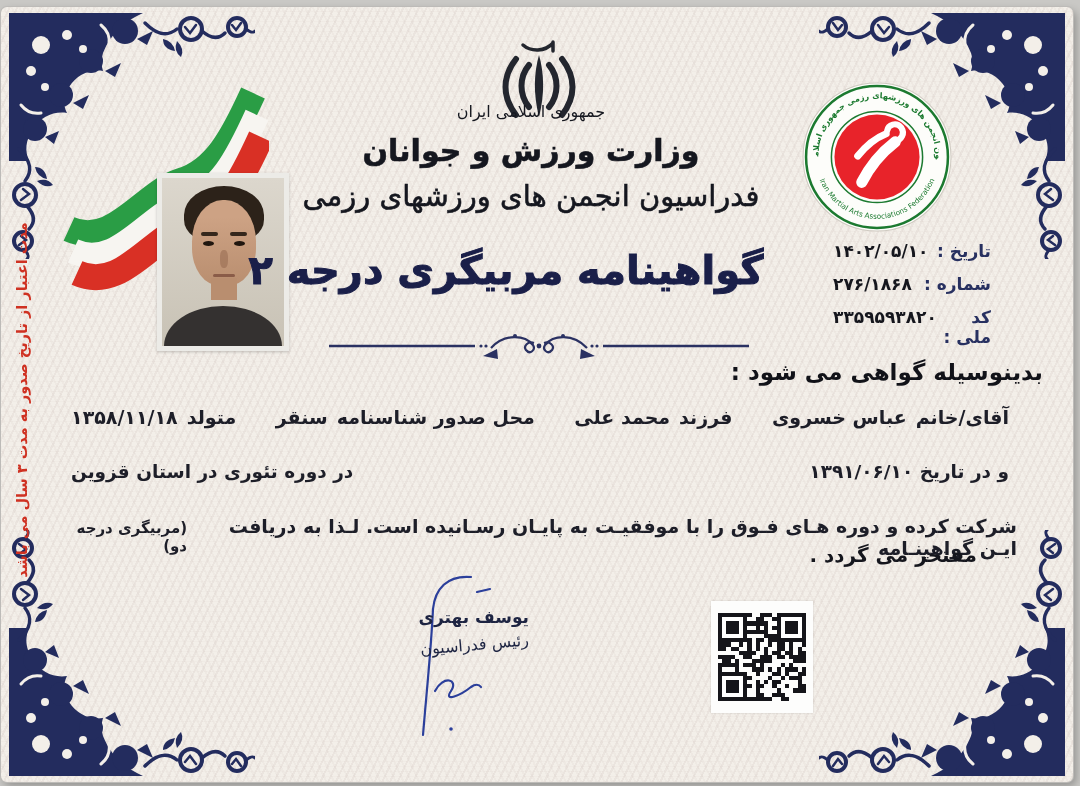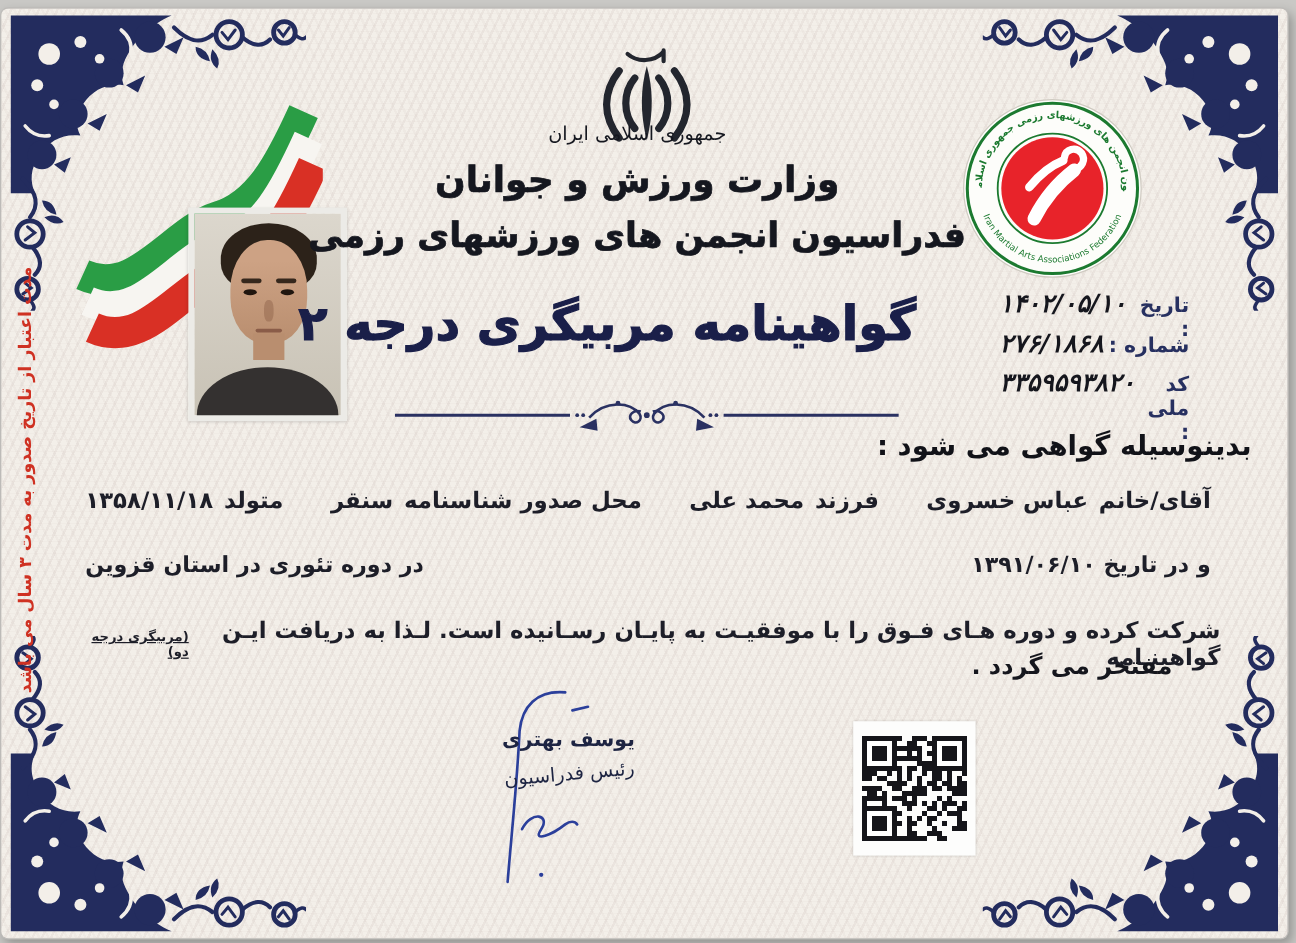--- a/index.html
+++ b/index.html
@@ -18,39 +18,39 @@
   .abs{position:absolute;}
   .corner{width:250px;height:250px;}
   .corner.tl{left:4px;top:2px;}
   .corner.tr{right:4px;top:2px;transform:scaleX(-1);}
   .corner.bl{left:4px;bottom:2px;transform:scaleY(-1);}
   .corner.br{right:4px;bottom:2px;transform:scale(-1,-1);}
 
   .hdr{left:180px;width:700px;text-align:center;color:#15171f;direction:rtl;}
   .hdr-country{top:95px;font-size:16px;font-weight:normal;}
   .hdr-ministry{top:126px;font-size:30px;font-weight:bold;-webkit-text-stroke:.6px #15171f;}
-  .hdr-federation{top:172px;font-size:29px;font-weight:bold;-webkit-text-stroke:.6px #15171f;}
+  .hdr-federation{top:172px;font-size:29px;font-weight:normal;-webkit-text-stroke:.6px #15171f;}
   .cert-title{left:145px;width:720px;top:240px;text-align:center;font-size:40px;font-weight:bold;
     color:#1a1f49;-webkit-text-stroke:1px #1a1f49;direction:rtl;letter-spacing:1px;}
 
   .meta{right:82px;top:234px;width:158px;direction:rtl;}
   .meta-row{display:flex;justify-content:space-between;align-items:baseline;height:33px;}
   .meta-label{font-size:17px;font-weight:bold;color:#273060;}
-  .meta-value{font-size:21px;font-weight:bold;color:#15161d;font-style:italic;}
+  .meta-value{font-size:17px;font-weight:bold;color:#15161d;}
 
   .rtl-text{direction:rtl;color:#1c1d25;}
   .intro{right:30px;top:352px;font-size:23px;font-weight:bold;color:#111218;}
   .line-row{left:70px;right:64px;display:flex;justify-content:space-between;direction:rtl;
     font-size:19px;font-weight:bold;color:#1d1e28;}
   .person-row{top:399px;}
   .pair{display:inline-flex;gap:9px;}
   .courses-row{top:454px;font-size:18.5px;}
   .completion-row{left:62px;right:56px;top:508px;display:flex;justify-content:space-between;
     align-items:center;direction:rtl;font-size:19px;font-weight:bold;color:#1d1e28;}
-  .completion-note{font-size:11px;text-decoration:underline;}
+  .completion-note{font-size:15px;}
   .honored{right:96px;top:536px;font-size:20px;font-weight:bold;color:#15161d;}
 
   .sig-block{left:398px;top:600px;width:130px;text-align:right;direction:rtl;color:#1d2442;}
   .sig-name{font-size:17px;font-weight:bold;}
   .sig-role{font-size:16px;margin-top:9px;transform:rotate(-5deg);}
   .sig-svg{left:408px;top:558px;}
 
   .side-note{left:-166px;top:382px;width:380px;height:22px;text-align:center;
     transform:rotate(-90deg);font-size:14.5px;font-weight:bold;color:#cf3122;
     direction:rtl;white-space:nowrap;letter-spacing:.5px;}

